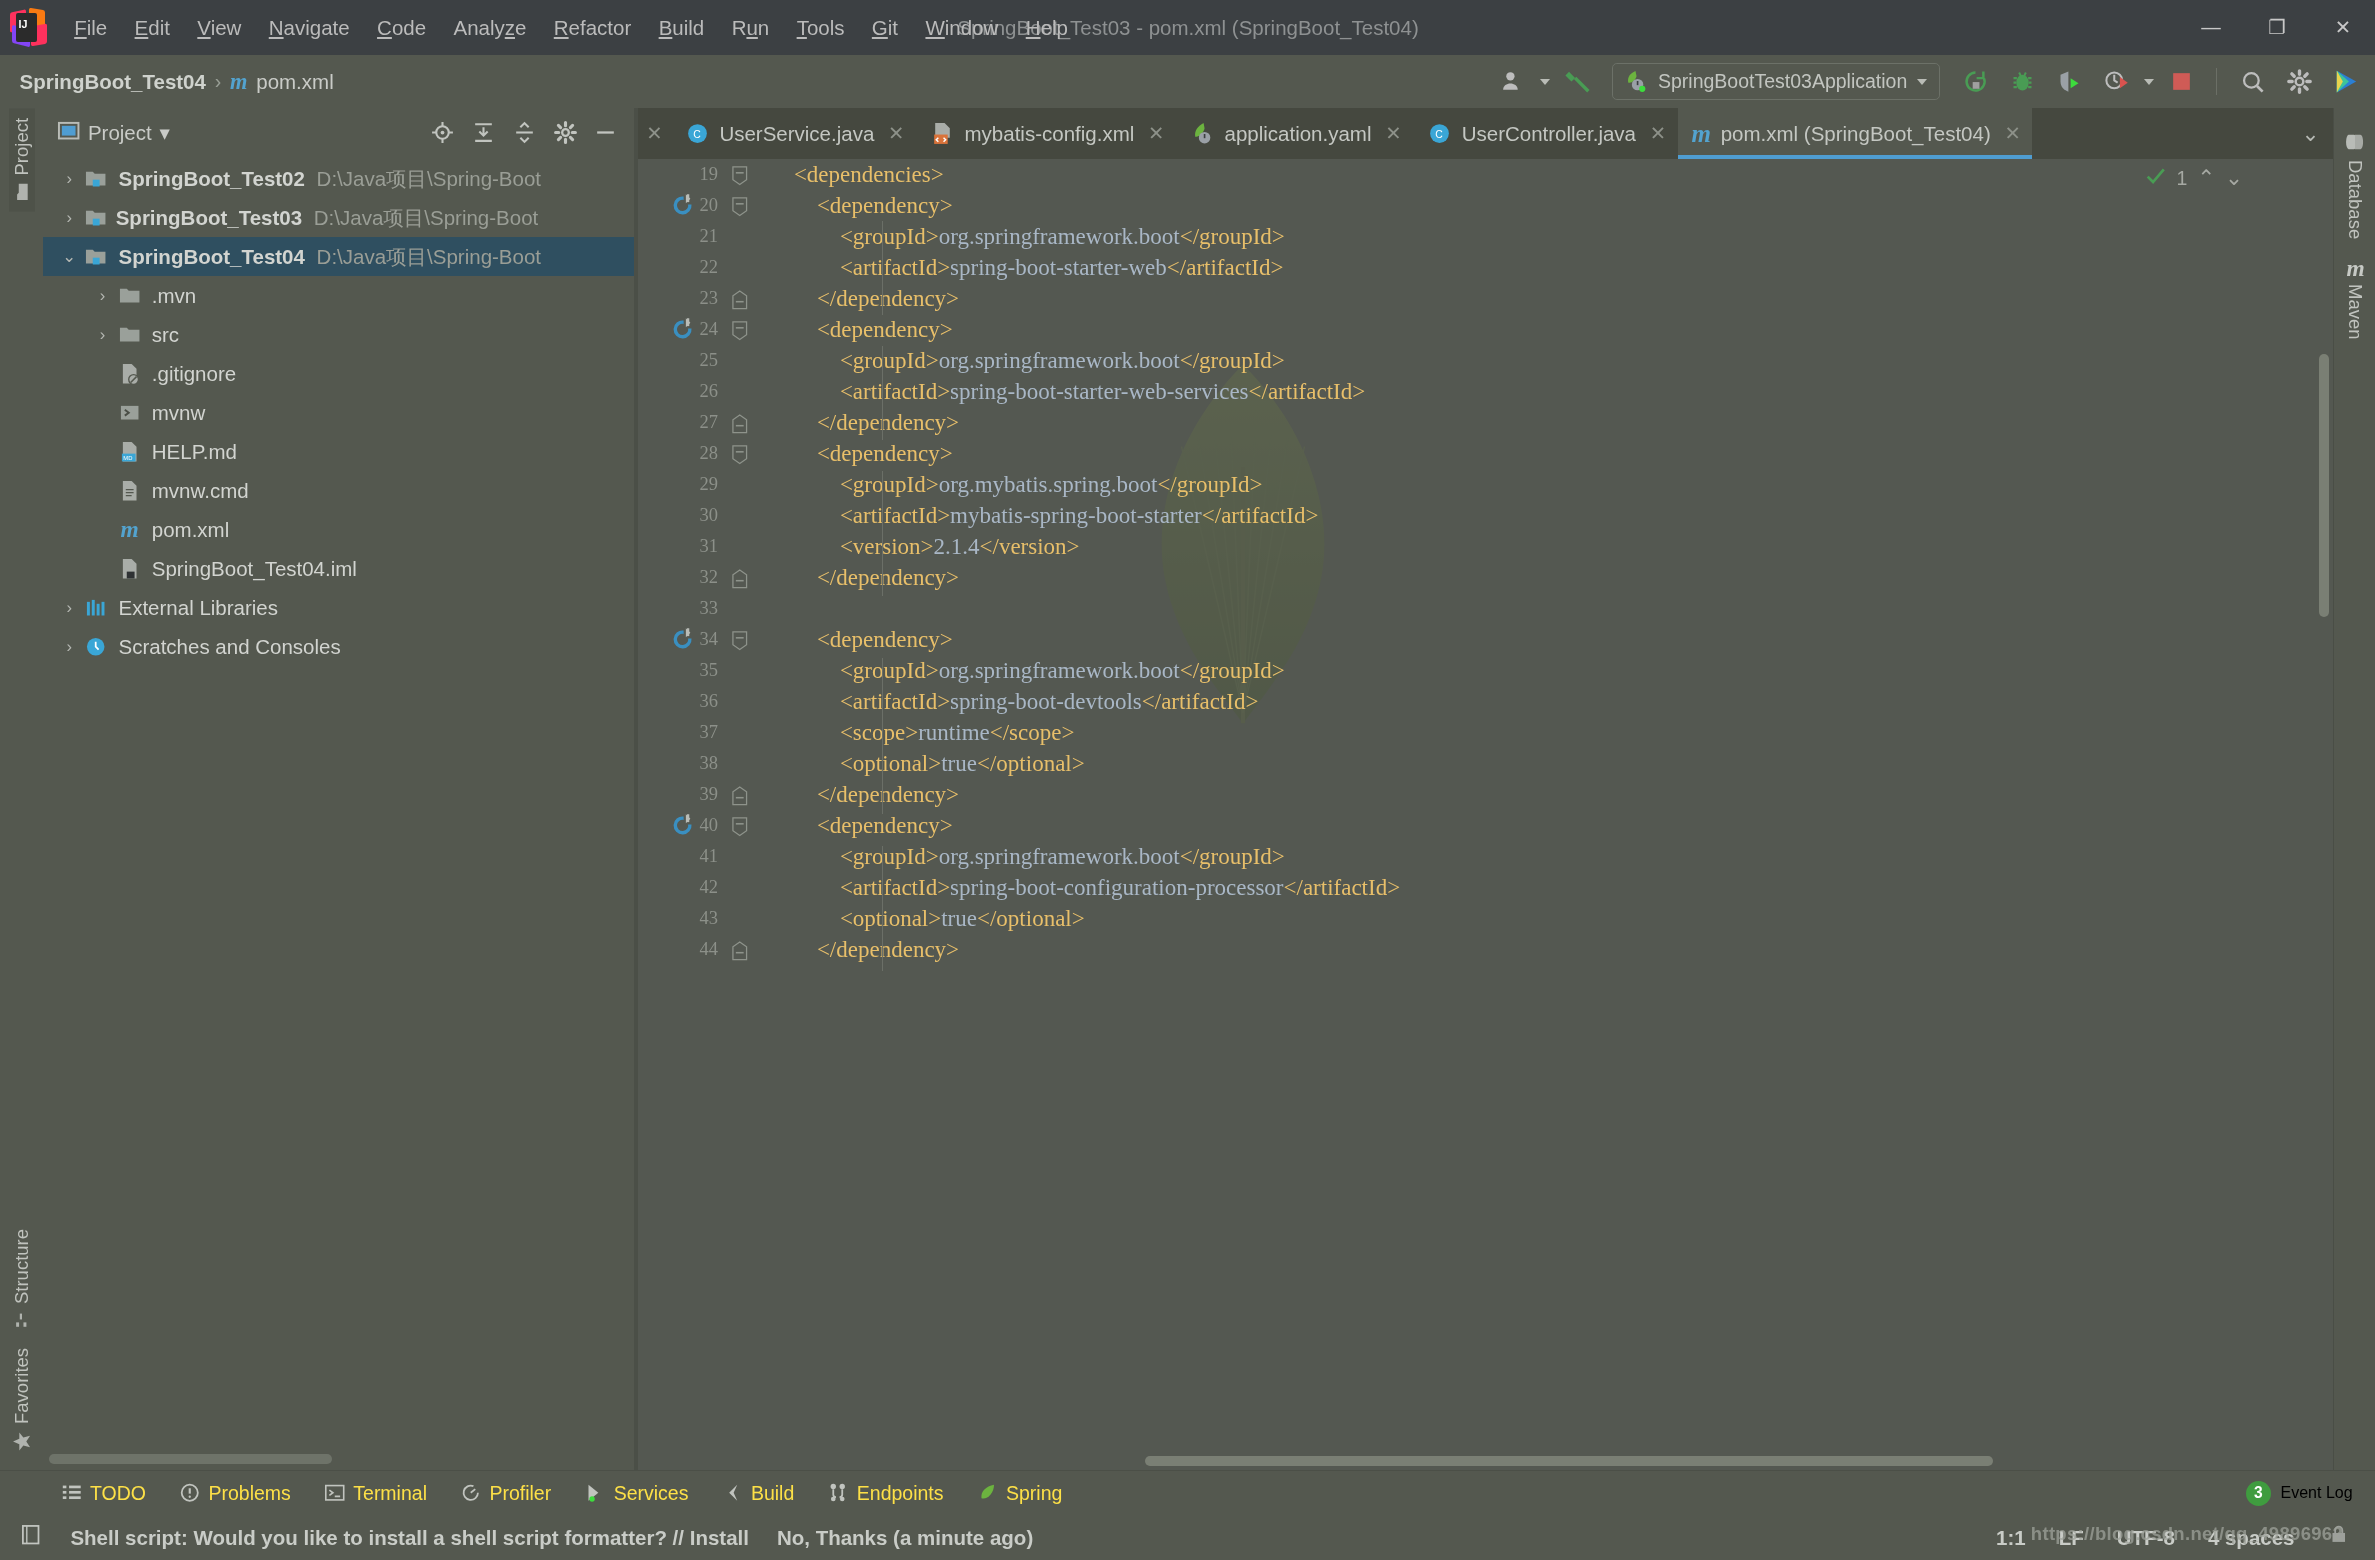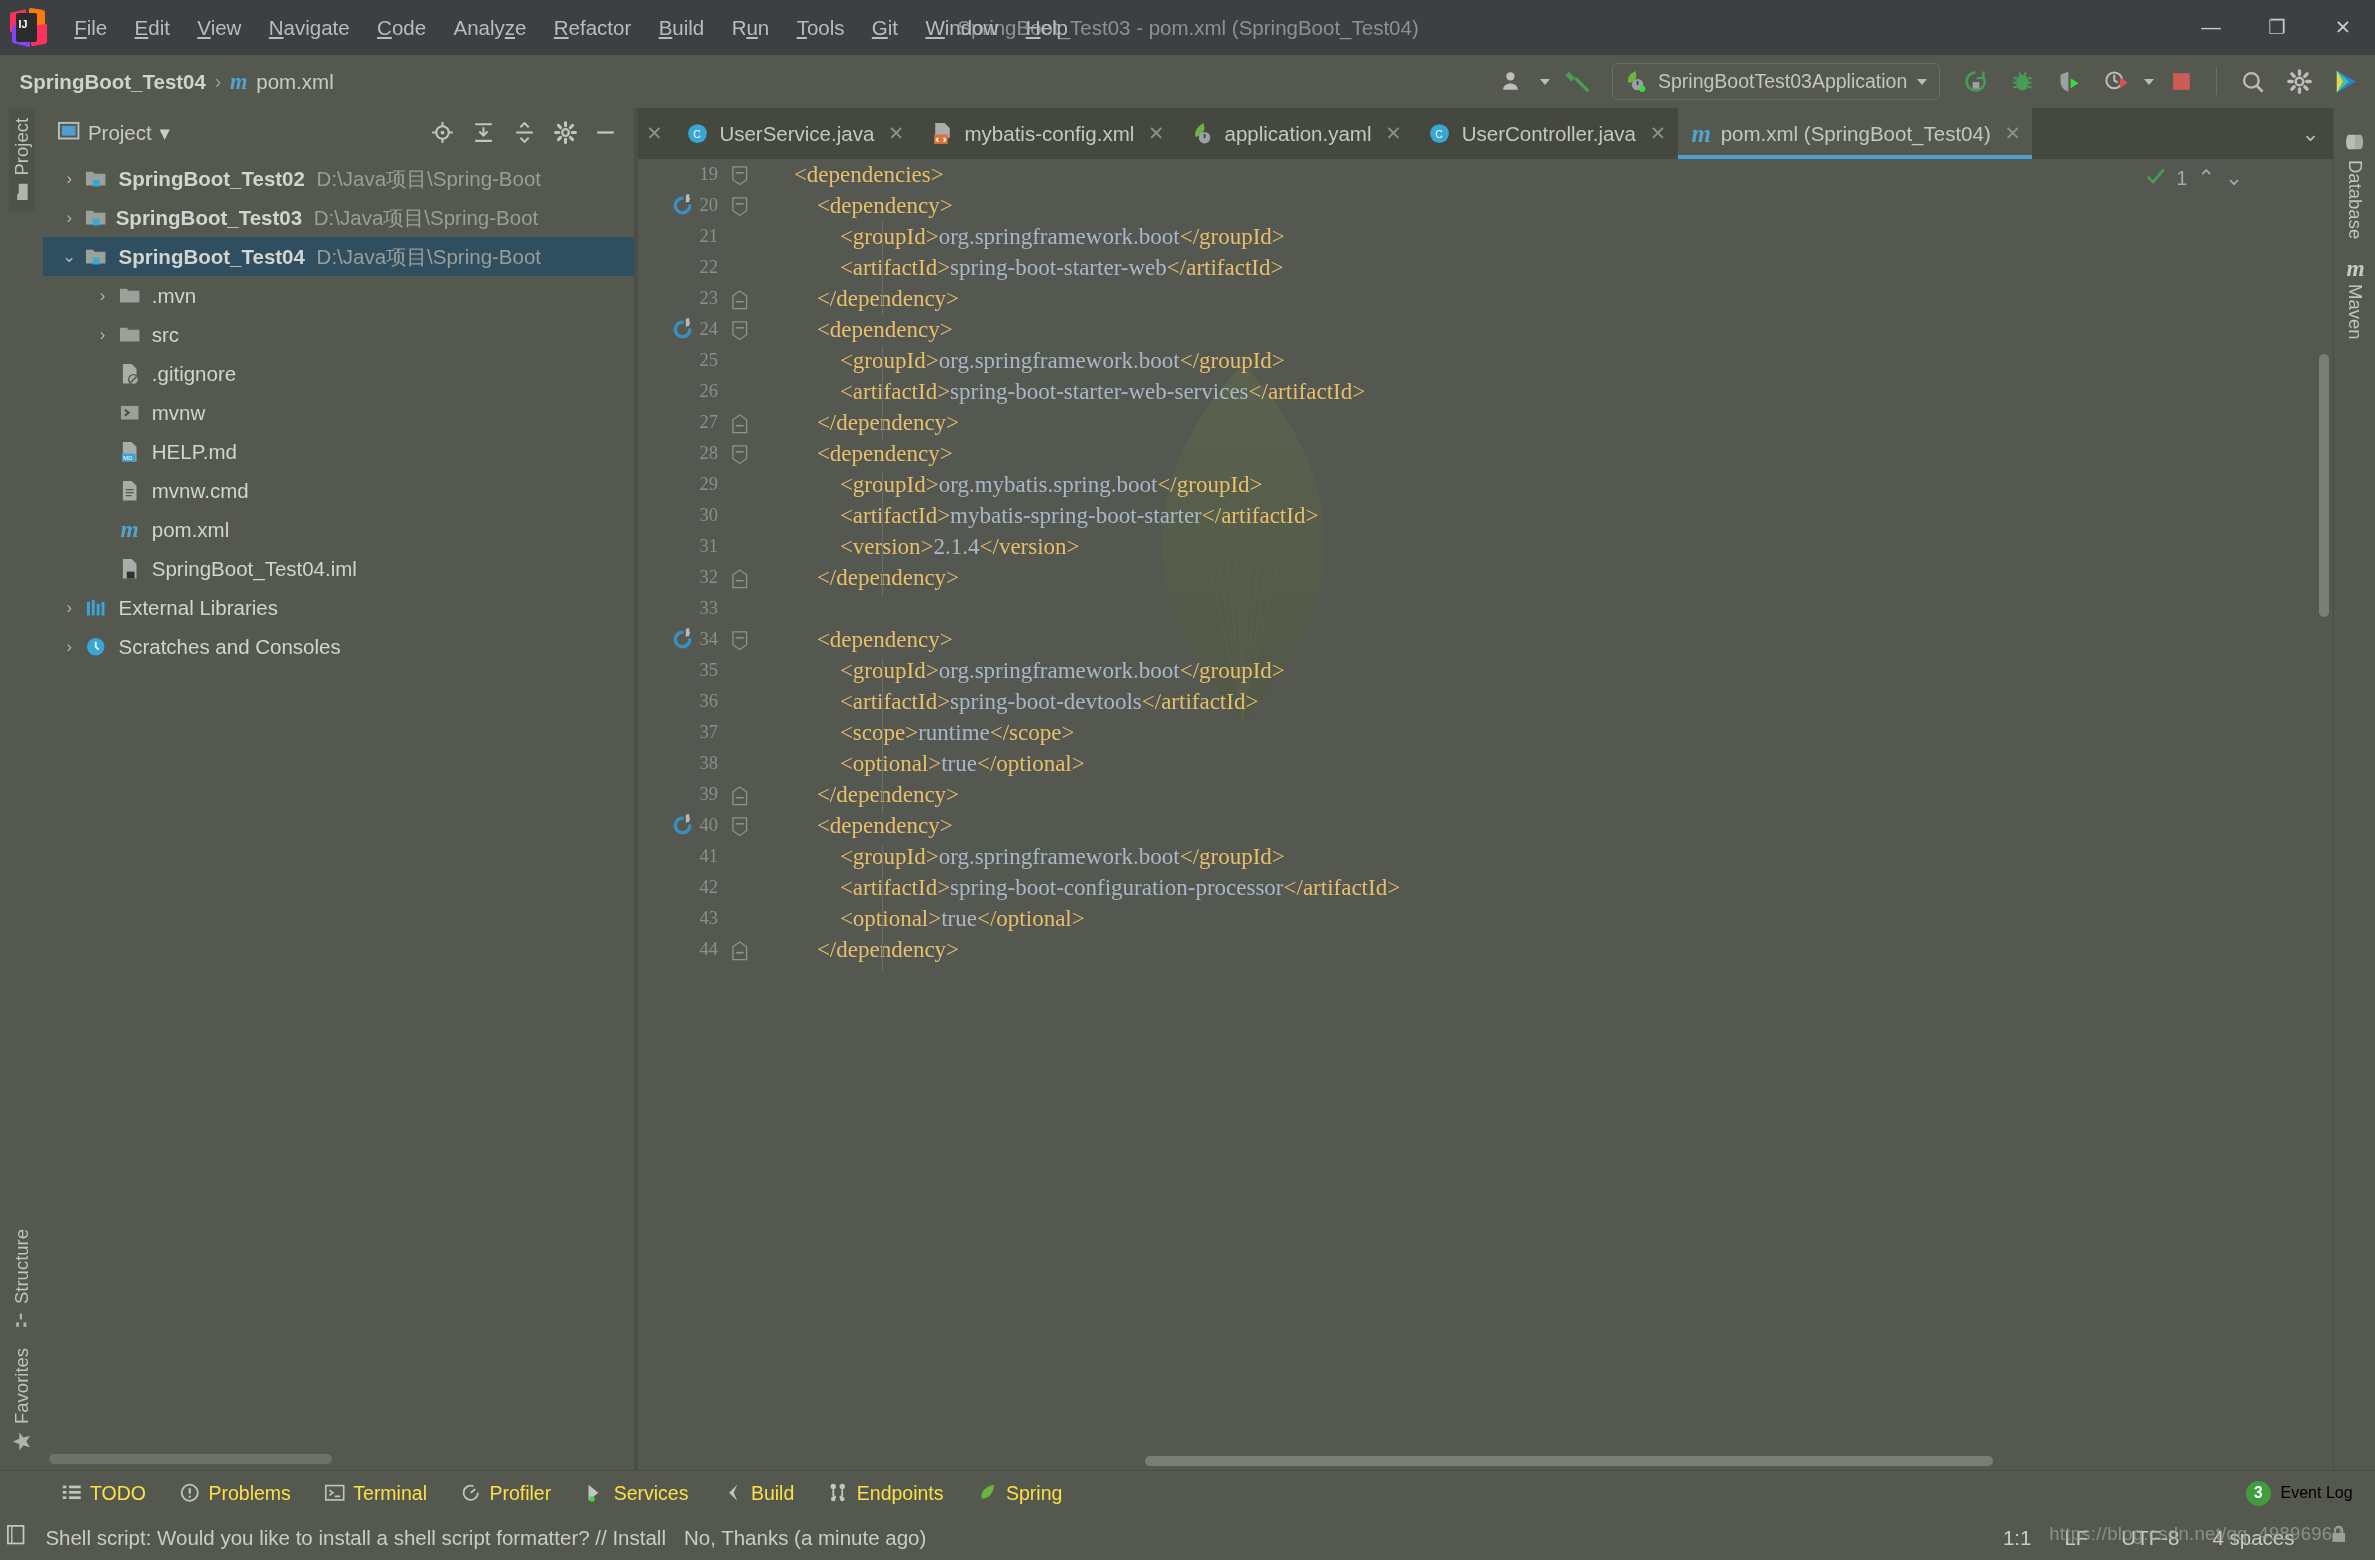--- a/index.html
+++ b/index.html
@@ -209,22 +209,22 @@
     color: #fde047; font-size: 19.5px; white-space: nowrap;
   }
   .bottombar .evt { margin-left: auto; display:flex; align-items:center; gap:9.8px; padding-right: 23.4px;}
   .badge3 {
     width: 25px; height: 25px; border-radius: 50%; background: #3f9c3f;
     color:#fff; font-size: 15.6px; display:flex; align-items:center; justify-content:center;
     font-weight: bold;
   }
   .statusbar {
     height: 45px; flex: 0 0 45px; background: #54584f;
-    display:flex; align-items:center; padding-left: 4px; gap: 18px;
-    color: #c9ccc7; font-size: 20.5px; position: relative;
+    display:flex; align-items:center; padding-left: 19px; gap: 28px;
+    color: #c9ccc7; font-size: 20.5px; position: relative; font-weight: bold;
   }
   .statusbar .right { margin-left:auto; display:flex; align-items:center; gap: 33px; padding-right: 27px;}
   .wm {
     position: absolute; right: 33px; top: 7.8px; color: #9ea29a; opacity: .75;
     font-size: 18.5px; letter-spacing: 0.3px;
   }
   .nolink { color: #c9ccc7; }
   .linkish { color: #c9ccc7; }
 </style>
 </head>

